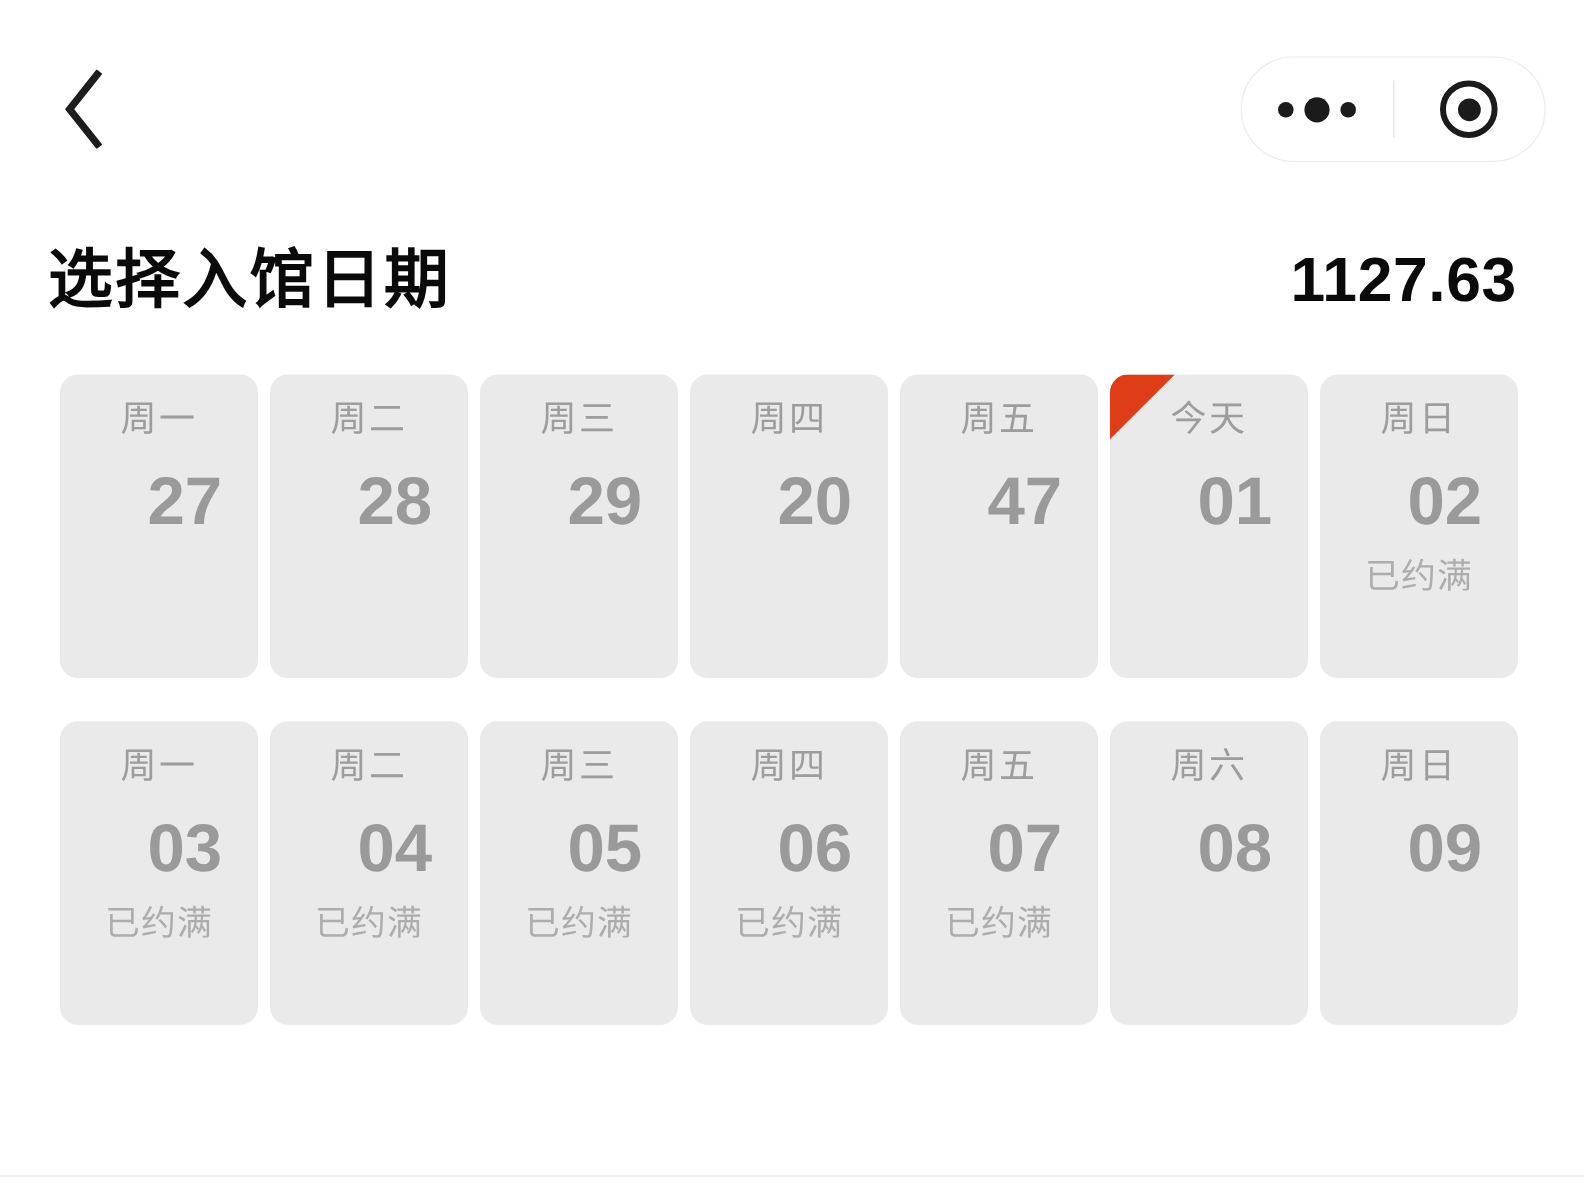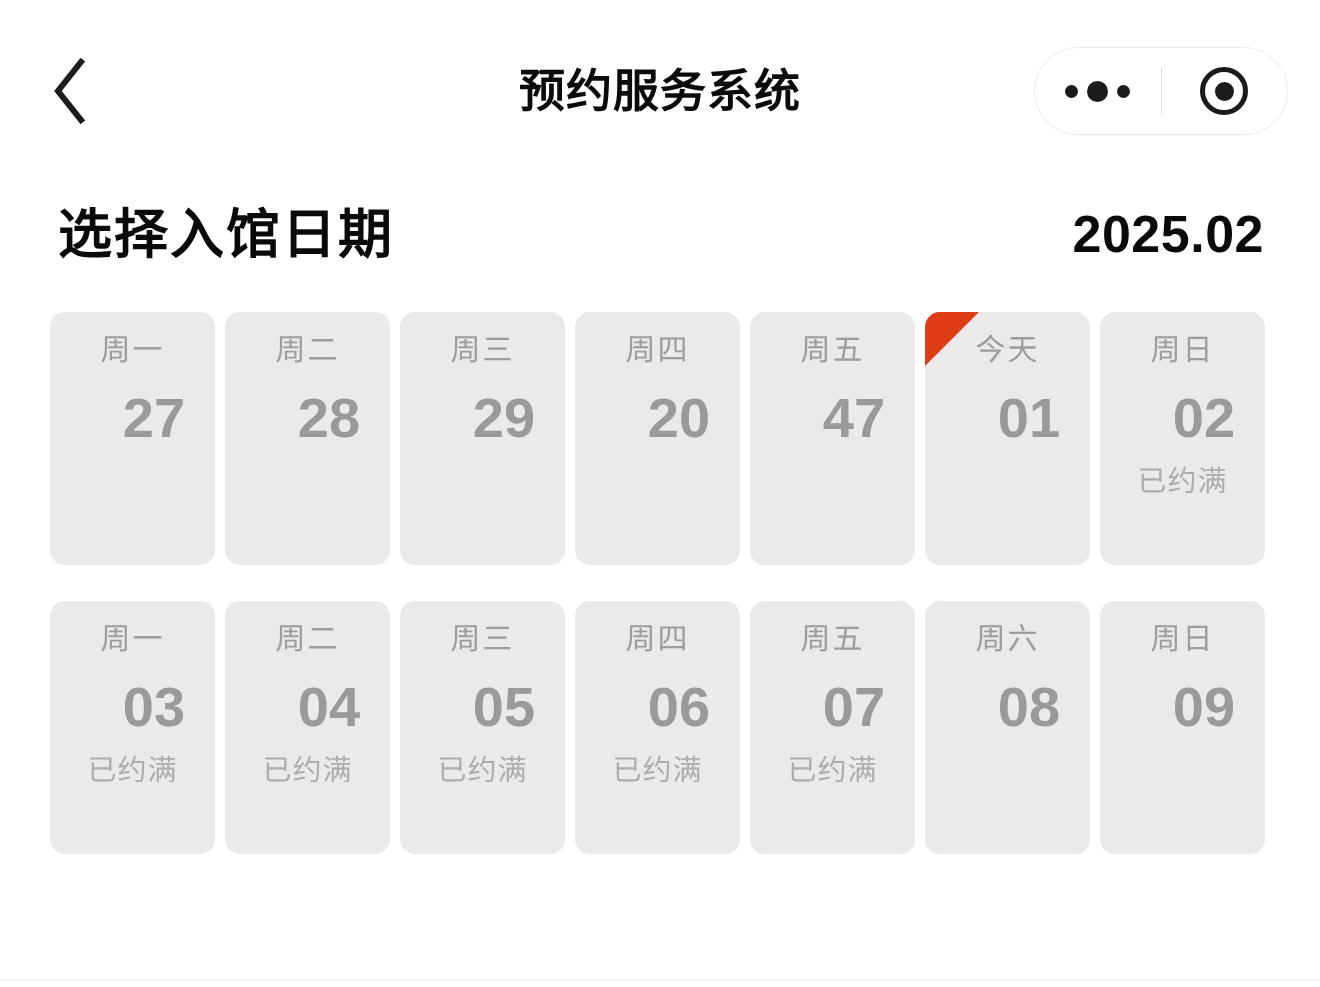--- a/index.html
+++ b/index.html
@@ -113,21 +113,21 @@
     width: 19px;
     height: 19px;
     border-radius: 50%;
     background: #1b1b1b;
   }
 
   
   .section-head {
     position: relative;
     margin: 0;
-    padding: 0 56px 0 58px;
+    padding: 0 56px 0 40px;
     height: 108px;
     display: flex;
     align-items: center;
     justify-content: space-between;
   }
   .section-title {
     font-size: 54px;
     font-weight: 700;
     color: #0a0a0a;
     letter-spacing: 2px;
@@ -221,42 +221,41 @@
   <div class="navbar">
 
     <div class="back-btn">
       <span>
         <svg width="40" height="66" viewBox="0 0 40 66" fill="none" aria-hidden="true">
           <path d="M31 4 L8 33 L31 62" stroke="#1d1d1d" stroke-width="6" stroke-linecap="square" stroke-linejoin="miter" fill="none"></path>
         </svg>
       </span>
     </div>
 
-    <div class="nav-title">预约服务系统</div>
 
     <div class="capsule">
       <div class="capsule-half">
         <span class="dots">
           <span class="dot s"></span>
           <span class="dot l"></span>
           <span class="dot s"></span>
         </span>
       </div>
       <div class="capsule-divider"></div>
       <div class="capsule-half">
         <span class="target-icon">
           <span class="pupil"></span>
         </span>
       </div>
     </div>
   </div>
 
   <div class="section-head">
     <div class="section-title">选择入馆日期</div>
-    <div class="section-month">2025.02</div>
+    <div class="section-month">1127.63</div>
   </div>
 
   <div class="calendar">
     <div class="cal-row">
         <div class="day-card">
           <div class="weekday">周一</div>
           <div class="daynum">27</div>
         </div>
         <div class="day-card">
           <div class="weekday">周二</div>

